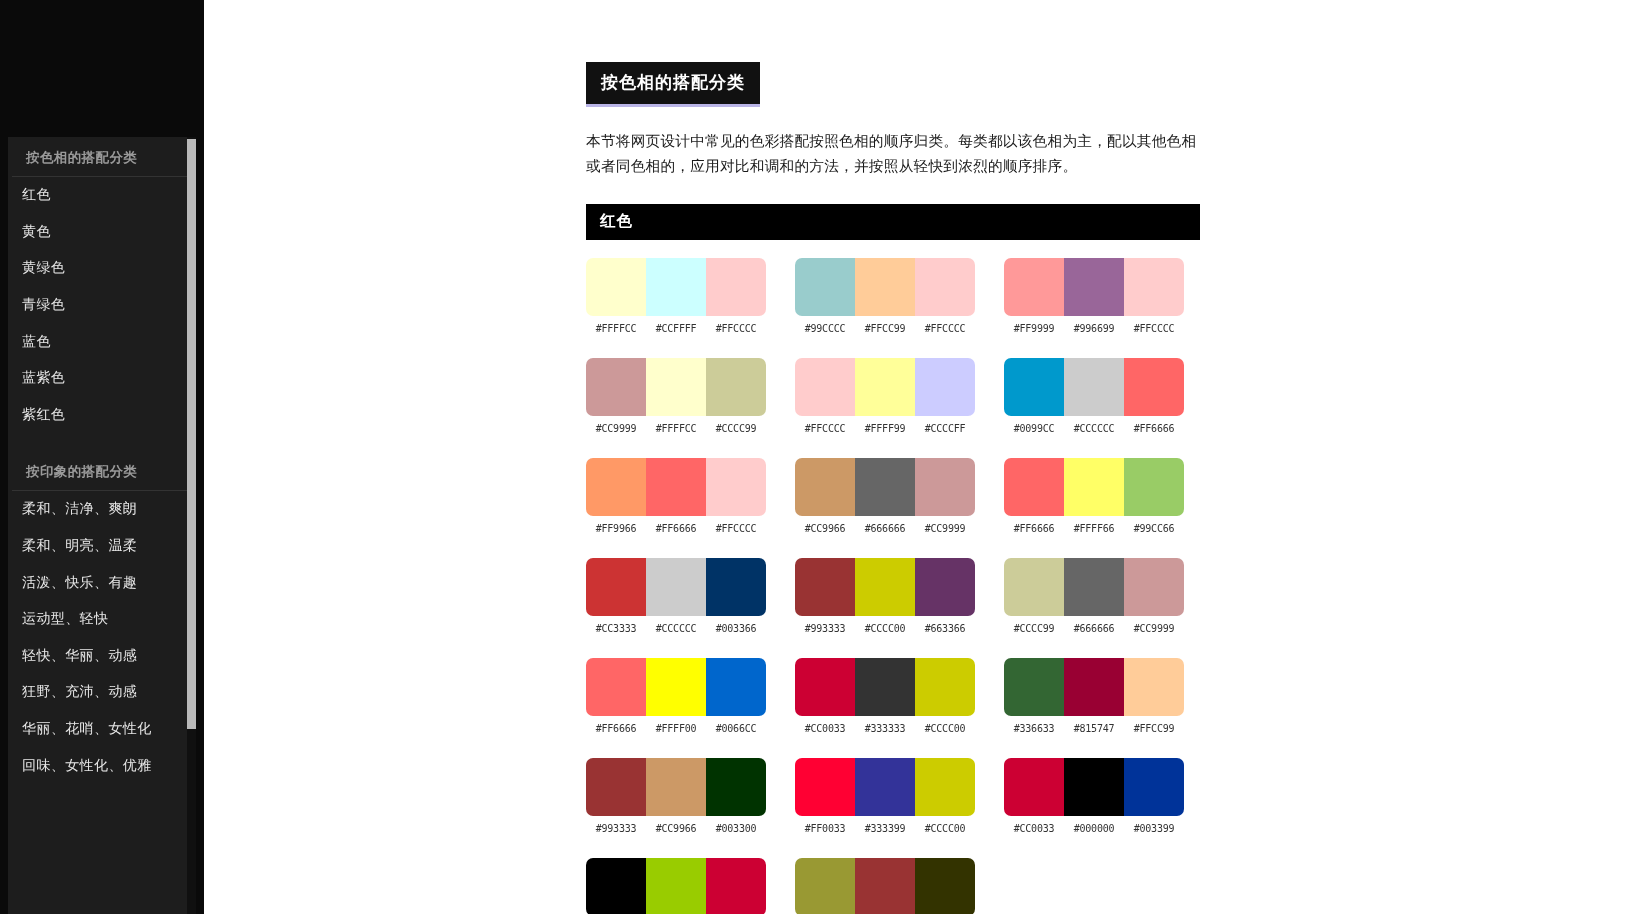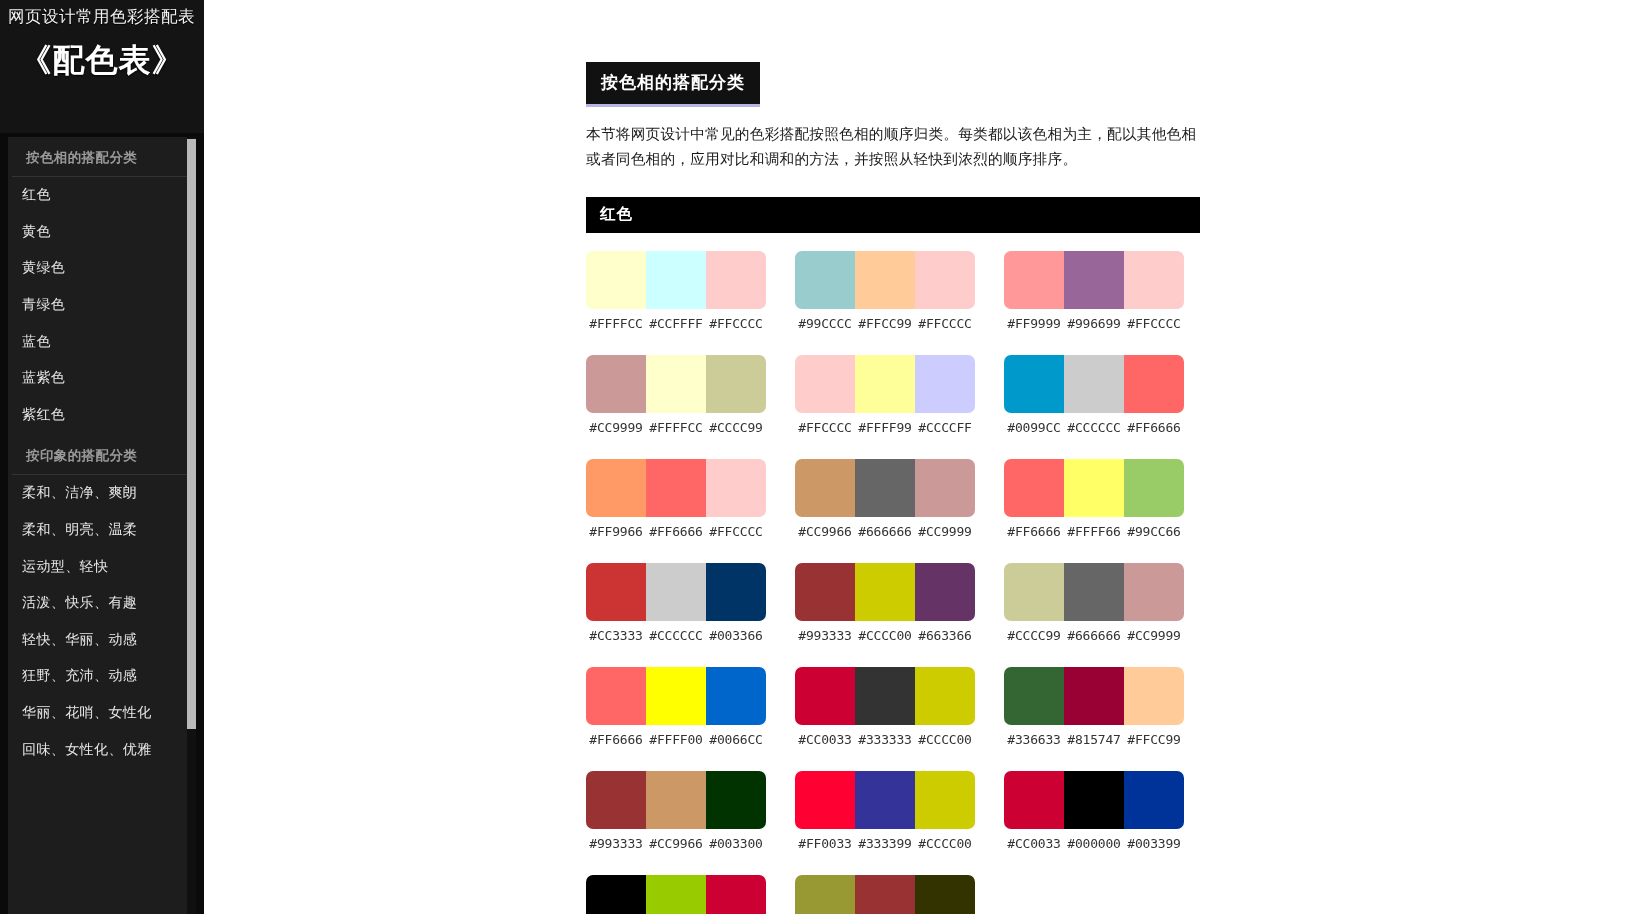--- a/index.html
+++ b/index.html
@@ -64,21 +64,21 @@
     letter-spacing: .4px;
   }
   .nav-item {
     color: #e8e8e8;
     font-size: 14px;
     padding: 9.3px 14px;
     cursor: pointer;
     letter-spacing: .4px;
     white-space: nowrap;
   }
-  .nav-group-title.second { margin-top: 8px; }
+  .nav-group-title.second { margin-top: 24px; }
 
   
   .sb-track {
     position: absolute;
     right: 0px; top: 0px;
     width: 9px; height: 777px;
     background: #101010;
   }
   .sb-thumb {
     position: absolute;
@@ -109,21 +109,21 @@
     color: #ffffff;
     font-size: 17px;
     font-weight: 700;
     padding: 9px 15px 10px 15px;
     margin-top: 62px;
     letter-spacing: 1px;
     border-bottom: 3px solid #b9b4e6;
   }
 
   .intro {
-    margin-top: 15px;
+    margin-top: 22px;
     color: #1a1a1a;
     font-size: 14.7px;
     line-height: 1.72;
     width: 618px;
     letter-spacing: .2px;
   }
 
   .hue-bar {
     margin-top: 24px;
     background: #000000;
@@ -155,51 +155,47 @@
   .sw { flex: 1 1 33.333%; height: 100%; }
   .labels {
     display: flex;
     width: 180px;
     margin-top: 7px;
   }
   .lb {
     flex: 1 1 33.333%;
     text-align: center;
     font-family: "DejaVu Sans Mono", "Liberation Mono", monospace;
-    font-size: 13px;
+    font-size: 10px;
     color: #333333;
     letter-spacing: -.2px;
   }
 </style>
 </head>
 <body>
 
 <div id="app">
 
   <div class="sidebar">
-    <div class="sidebar-head">
-      <div class="sidebar-sub">网页设计常用色彩搭配表</div>
-      <div class="sidebar-title">《配色表》</div>
-    </div>
 
     <div class="nav-wrap">
       <div class="nav-inner" id="nav-inner">
           <div class="nav-group-title">按色相的搭配分类</div>
           <div class="nav-item">红色</div>
           <div class="nav-item">黄色</div>
           <div class="nav-item">黄绿色</div>
           <div class="nav-item">青绿色</div>
           <div class="nav-item">蓝色</div>
           <div class="nav-item">蓝紫色</div>
           <div class="nav-item">紫红色</div>
           <div class="nav-group-title second">按印象的搭配分类</div>
           <div class="nav-item">柔和、洁净、爽朗</div>
           <div class="nav-item">柔和、明亮、温柔</div>
+          <div class="nav-item">活泼、快乐、有趣</div>
           <div class="nav-item">运动型、轻快</div>
-          <div class="nav-item">活泼、快乐、有趣</div>
           <div class="nav-item">轻快、华丽、动感</div>
           <div class="nav-item">狂野、充沛、动感</div>
           <div class="nav-item">华丽、花哨、女性化</div>
           <div class="nav-item">回味、女性化、优雅</div>
         </div>
       <div class="sb-track">
         <div class="sb-thumb"></div>
       </div>
     </div>
   </div>

